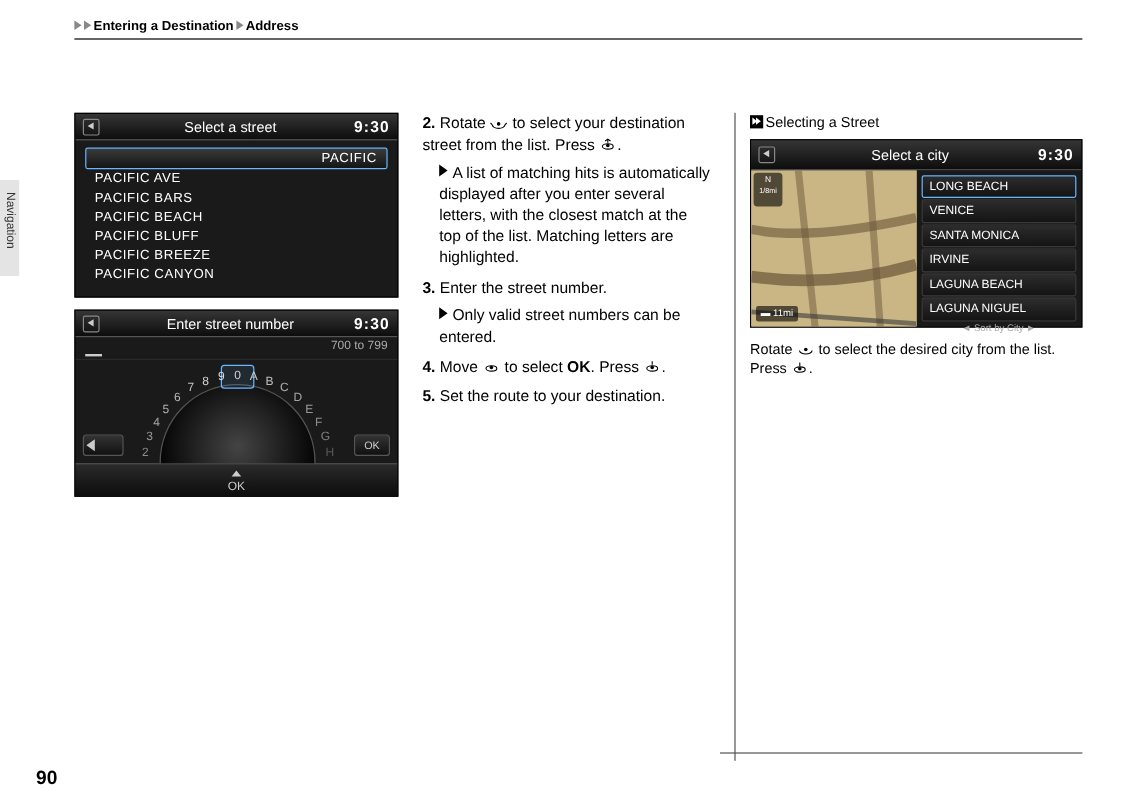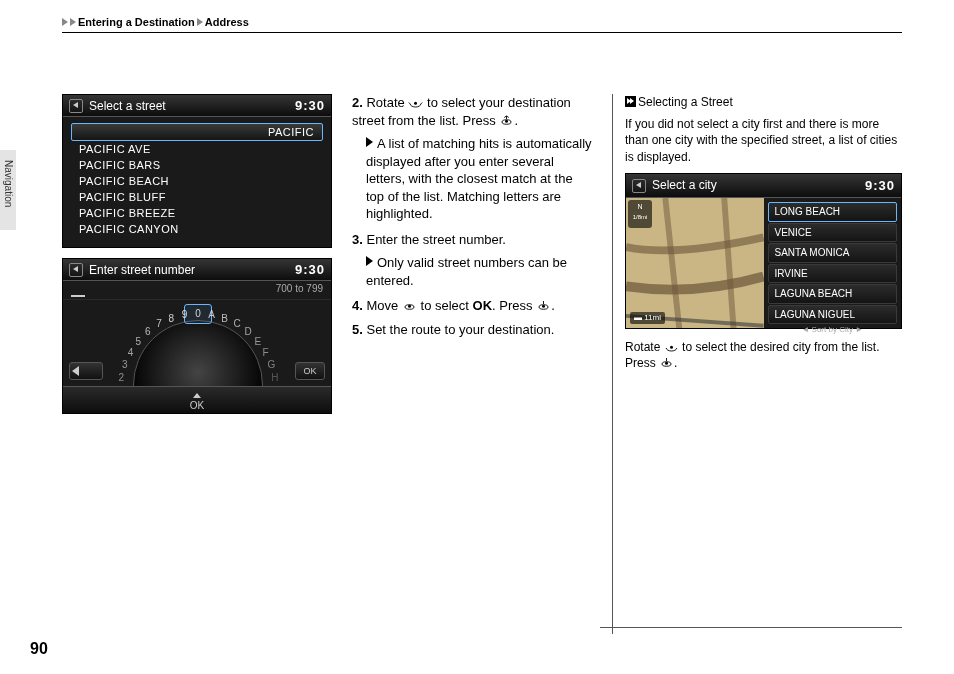--- a/index.html
+++ b/index.html
@@ -97,21 +97,21 @@
     position: relative;
   }
   .lcd .titlebar .back::after{
     content:"";
     position:absolute; left:3px; top:2px;
     width:0;height:0;
     border-top:3px solid transparent;
     border-bottom:3px solid transparent;
     border-right:5px solid #ccc;
   }
-  .lcd .titlebar .title { flex:1; font-weight: normal; font-family: Arial; }
+  .lcd .titlebar .title { flex:1; font-weight: normal; font-family: Arial; text-align: center; }
   .lcd .titlebar .clock { font-weight: bold; font-size: 13px; letter-spacing: 1px; }
   .lcd .body { padding: 4px 0 8px 0; }
   .lcd .list { padding: 2px 8px; }
   .lcd .list .item {
     font-size: 11px;
     letter-spacing: 0.5px;
     padding: 2px 8px;
     font-family: Arial;
   }
   .lcd .list .item.hl {
@@ -417,21 +417,20 @@
       <div class="step">
         <span class="num">5.</span> <span>Set the route to your destination.</span><br>
       </div>
 
     </div>
 
     <div class="col-right">
       <div class="section-title">
         <span class="dbl"></span><span>Selecting a Street</span>
       </div>
-      <div class="para">If you did not select a city first and there is more than one city with the specified street, a list of cities is displayed.</div>
 
       <div class="lcd">
         <div class="titlebar">
           <span class="back"></span>
           <span class="title">Select a city</span>
           <span class="clock">9:30</span>
         </div>
         <div class="split">
           <div class="map">
             <svg viewBox="0 0 140 140" preserveAspectRatio="none">

